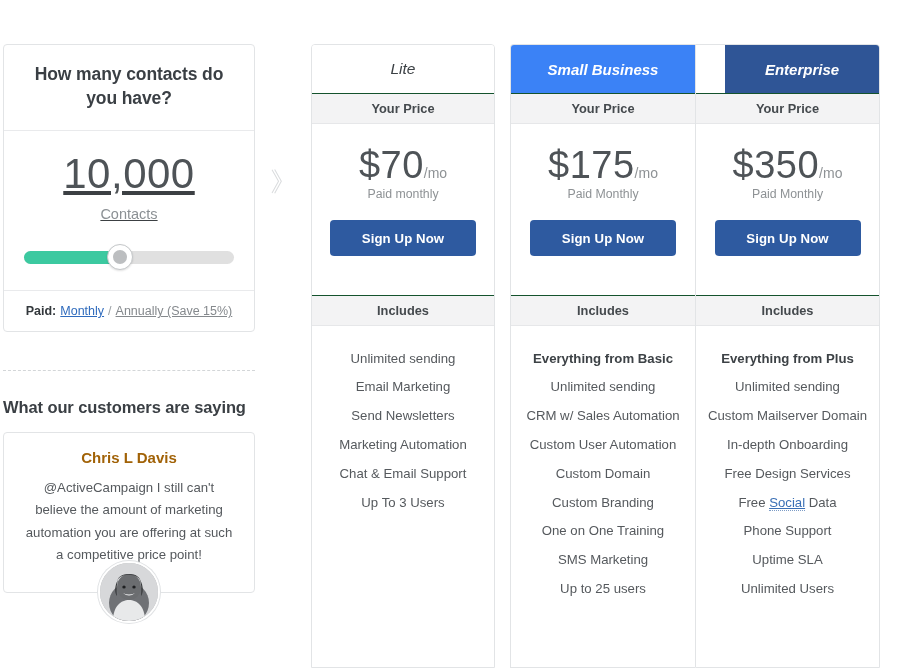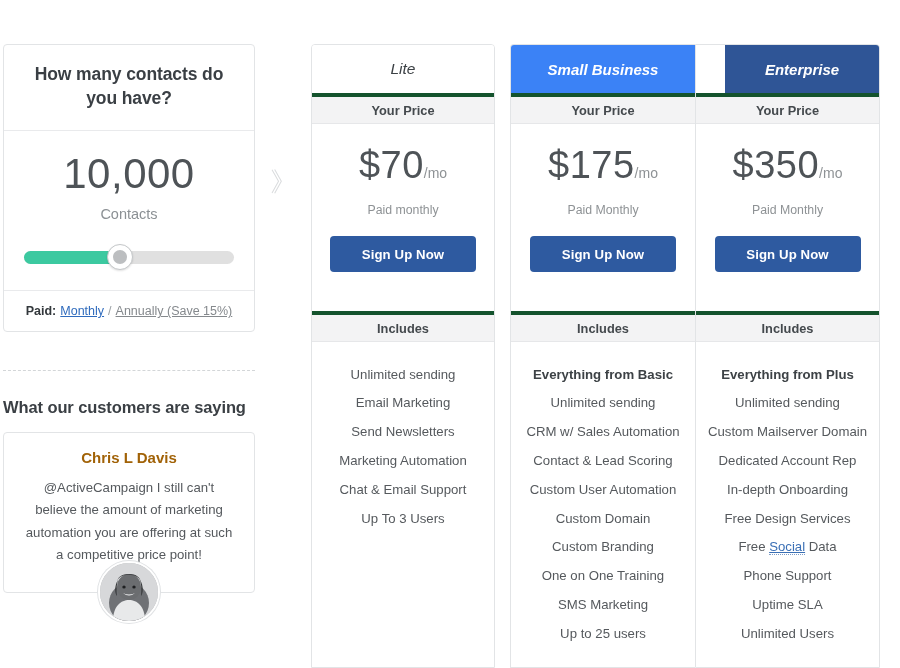--- a/index.html
+++ b/index.html
@@ -25,21 +25,21 @@
     text-align: center;
     border-bottom: 1px solid #e9eaec;
   }
   .calc-head h2 {
     font-size: 17.5px;
     font-weight: bold;
     color: #3a3f44;
     line-height: 1.35;
     letter-spacing: -0.1px;
   }
-  .calc-body { padding: 22px 14px 16px; text-align: center; }
+  .calc-body { padding: 22px 14px 16px; text-align: center; text-decoration: underline; }
   .contacts-count {
     font-size: 42px;
     font-weight: 300;
     color: #4e5357;
     letter-spacing: 0.5px;
     line-height: 1;
   }
   .contacts-label {
     margin-top: 11px;
     font-size: 14.5px;
@@ -149,36 +149,36 @@
     font-style: italic;
   }
   .plan-head.light { color: #3d4246; background: #ffffff; font-weight: normal; font-size: 15.5px; }
   .plan-head.mid   { color: #ffffff; background: #5b8ac9; }
   .plan-head.dark  { color: #ffffff; background: #2f5596; }
   #plan-sb .plan-head  { border-radius: 3px 0 0 0; }
   #plan-ent .plan-head { border-radius: 0 3px 0 0; }
 
   .band {
     background: #f3f3f4;
-    border-top: 4px solid #14532d;
+    border-top: 1px solid #14532d;
     border-bottom: 1px solid #e6e7e9;
     height: 31px;
     display: flex; align-items: center; justify-content: center;
     font-size: 12.8px; font-weight: bold; color: #44494d;
   }
   .price-area { padding: 22px 10px 18px; text-align: center; }
   .price-main {
     font-size: 38px; font-weight: 300; color: #4e5357;
     line-height: 1; letter-spacing: 0.5px;
   }
   .price-suffix {
     font-size: 14px; color: #8e9295; font-weight: normal;
     letter-spacing: 0;
   }
-  .price-note { margin-top: 19px; font-size: 12.3px; color: #8e9295; }
+  .price-note { margin-top: 3px; font-size: 12.3px; color: #8e9295; }
   .cta {
     display: block;
     margin: 19px auto 0;
     width: 146px; height: 36px;
     background: #2e5aa0;
     border: none; border-radius: 4px;
     color: #ffffff; font-size: 13.2px; font-weight: bold;
     font-family: "Liberation Sans", sans-serif;
     cursor: pointer;
     letter-spacing: .1px;
@@ -280,21 +280,20 @@
       </div>
       <div class="price-note">Paid Monthly</div>
       <button class="cta" style="background: rgb(46, 90, 160);">Sign Up Now</button>
     </div>
     <div class="pre-band-space"></div>
     <div class="band">Includes</div>
     <div class="feat-list" id="feat-sb">
         <div class="feat bold">Everything from Basic</div>
         <div class="feat">Unlimited sending</div>
         <div class="feat">CRM w/ Sales Automation</div>
-        <div class="feat">Contact &amp; Lead Scoring</div>
         <div class="feat">Custom User Automation</div>
         <div class="feat">Custom Domain</div>
         <div class="feat">Custom Branding</div>
         <div class="feat">One on One Training</div>
         <div class="feat">SMS Marketing</div>
         <div class="feat">Up to 25 users</div>
       </div>
   </div>
 
   <div class="plan" id="plan-ent">
@@ -306,21 +305,20 @@
       </div>
       <div class="price-note">Paid Monthly</div>
       <button class="cta" style="background: rgb(46, 90, 160);">Sign Up Now</button>
     </div>
     <div class="pre-band-space"></div>
     <div class="band">Includes</div>
     <div class="feat-list" id="feat-ent">
         <div class="feat bold">Everything from Plus</div>
         <div class="feat">Unlimited sending</div>
         <div class="feat">Custom Mailserver Domain</div>
-        <div class="feat">Dedicated Account Rep</div>
         <div class="feat">In-depth Onboarding</div>
         <div class="feat">Free Design Services</div>
         <div class="feat">Free <a class="link-dotted" href="#">Social</a> Data</div>
         <div class="feat">Phone Support</div>
         <div class="feat">Uptime SLA</div>
         <div class="feat">Unlimited Users</div>
       </div>
   </div>
 
 </div>

